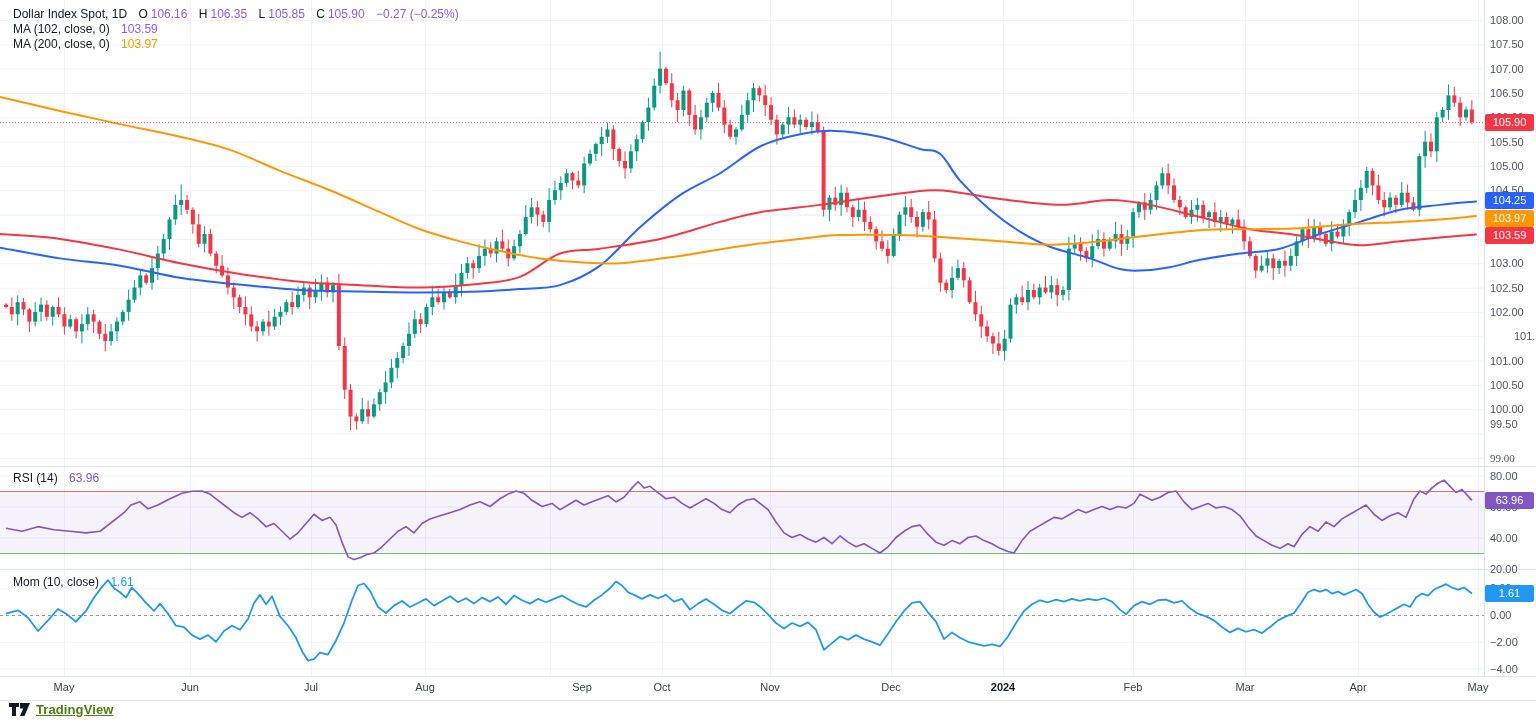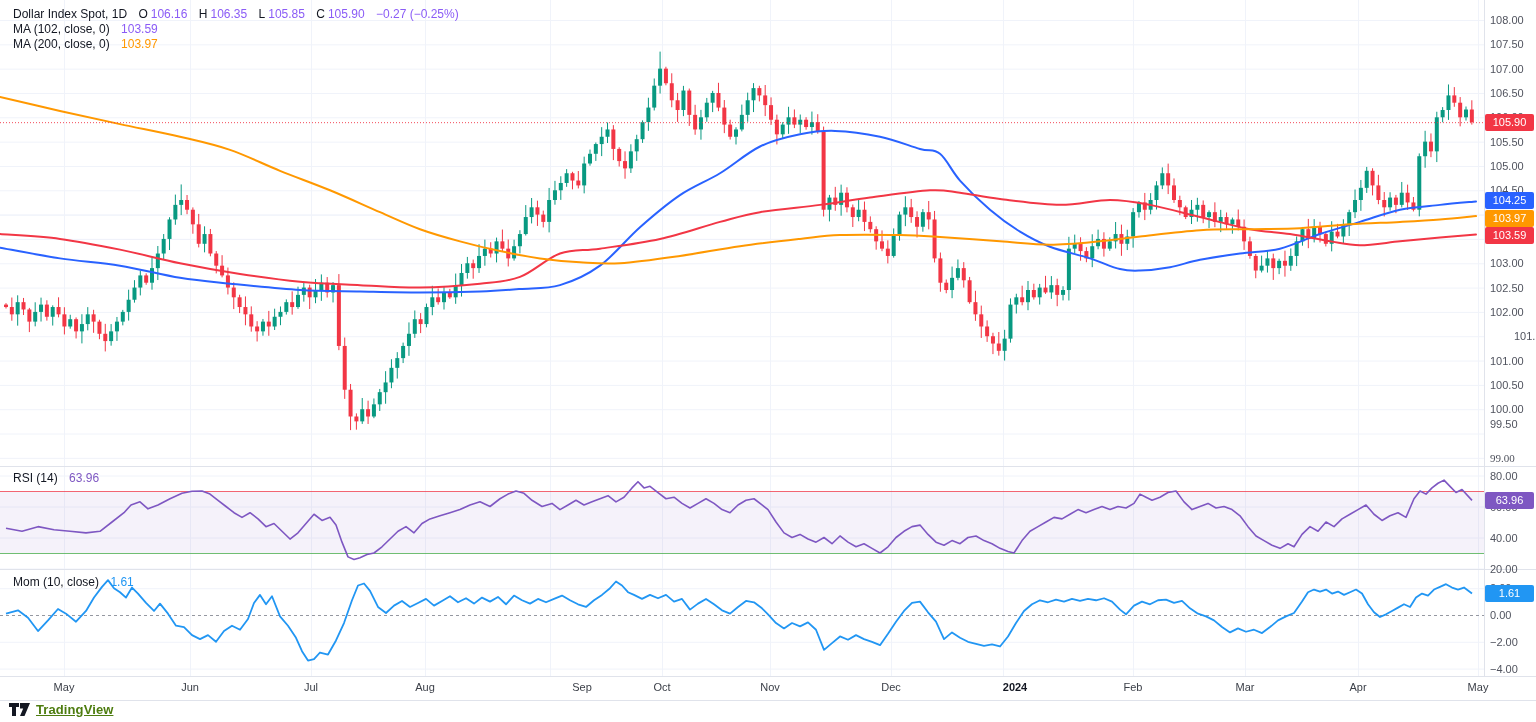--- a/index.html
+++ b/index.html
@@ -16,21 +16,21 @@
   .orange{color:#ff9800;}
   .purple{color:#7e57c2;}
   .momblue{color:#2196f3;}
   #main-legend{top:7px;}
   #rsi-legend{top:471px;}
   #mom-legend{top:575px;}
   .tick-label{position:absolute;left:1490px;font-size:11px;color:#50535e;height:14px;line-height:14px;}
   .axis-badge{position:absolute;left:1485px;width:49px;height:17px;line-height:17px;border-radius:2px;
               font-size:11px;text-align:center;color:#fff;z-index:6;}
   .month-label{position:absolute;top:681px;transform:translateX(-50%);font-size:11px;color:#3c4049;}
-  .month-label.bold{font-weight:bold;color:#131722;margin-left:12px;}
+  .month-label.bold{font-weight:bold;color:#131722;}
   #logo{position:absolute;left:9px;top:702px;display:flex;align-items:center;z-index:5;}
   #logo svg{display:block;margin-right:5px;}
   #logo span{font-size:13px;font-weight:600;color:#4d7c0f;letter-spacing:.1px;text-decoration:underline;}
 </style>
 </head>
 <body>
 
 <div id="app">
   <svg id="plot" width="1536" height="722">
       <line x1="64.5" y1="0" x2="64.5" y2="676" stroke="#f0f3fa" stroke-width="1"></line>

